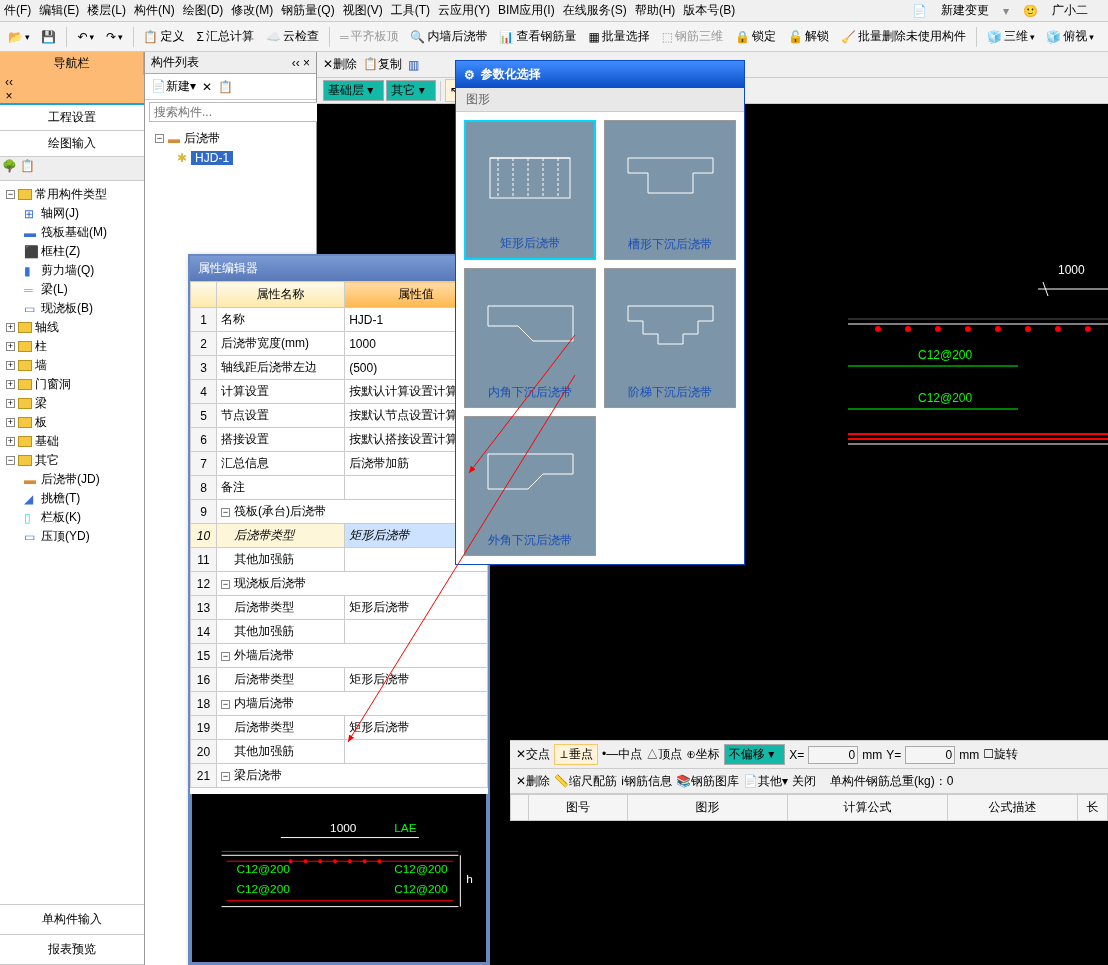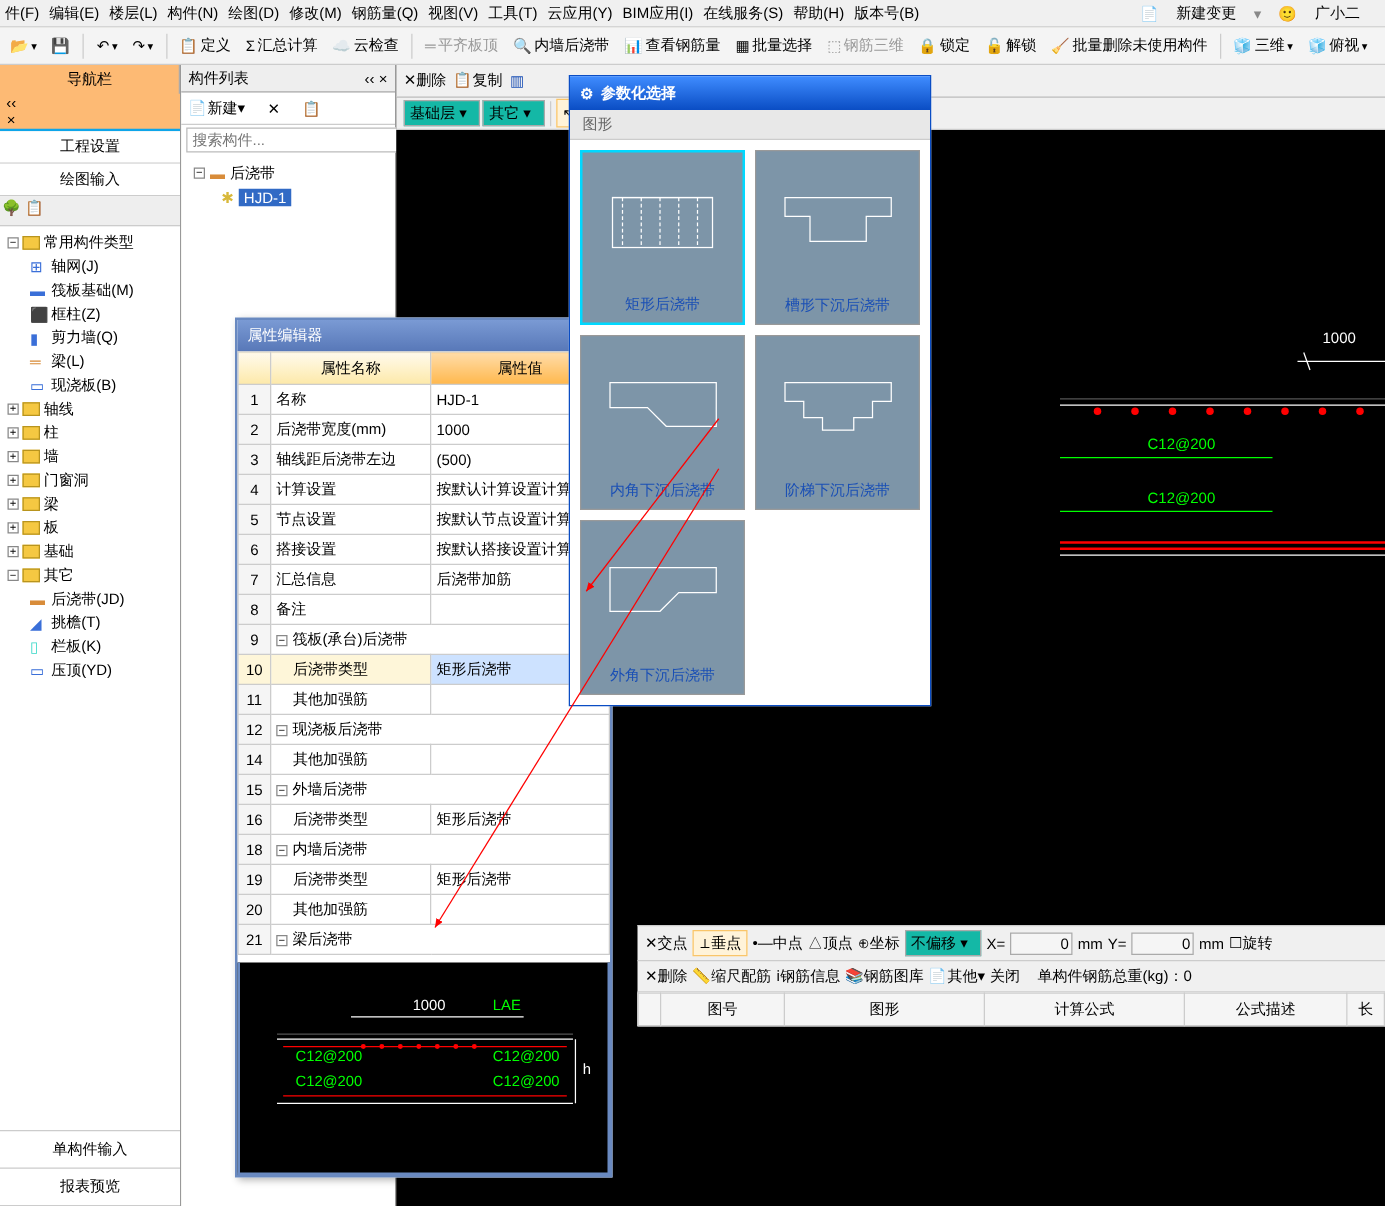--- a/index.html
+++ b/index.html
@@ -29,21 +29,21 @@
 .tree-item.l2 { padding-left: 22px; }
 .folder-icon { width: 14px; height: 11px; background: #f5c842; border: 1px solid #b8941e; display: inline-block; }
 .exp { width: 9px; height: 9px; border: 1px solid #888; text-align: center; line-height: 7px; font-size: 9px; display: inline-block; }
 .icon-sm { width: 14px; height: 14px; display: inline-block; }
 .nav-bottom { border-top: 1px solid #ccc; }
 .nav-bottom div { padding: 6px; text-align: center; border-bottom: 1px solid #ccc; }
 
 
 .comp-panel { width: 172px; background: #fff; border-right: 1px solid #999; display: flex; flex-direction: column; }
 .comp-header { display: flex; align-items: center; background: #eee; border-bottom: 1px solid #aaa; padding: 2px 6px; }
-.comp-toolbar { display: flex; align-items: center; gap: 18px; padding: 4px 6px; border-bottom: 1px solid #ccc; }
+.comp-toolbar { display: flex; align-items: center; gap: 6px; padding: 4px 6px; border-bottom: 1px solid #ccc; }
 .search-box { width: 100%; border: 1px solid #bbb; padding: 2px 4px; margin: 2px 4px; }
 .comp-tree { flex: 1; padding: 4px; }
 .comp-tree-item { display: flex; align-items: center; gap: 4px; padding: 2px 0; }
 .comp-tree-item.l1 { padding-left: 6px; }
 .comp-tree-item.l2 { padding-left: 28px; }
 
 
 .canvas-area { flex: 1; background: #000; position: relative; }
 .canvas-toolbar { background: #f0f0f0; height: 26px; display: flex; align-items: center; gap: 6px; padding: 0 6px; border-bottom: 1px solid #ccc; }
 .canvas-toolbar2 { background: #f0f0f0; height: 26px; display: flex; align-items: center; gap: 2px; padding: 0 6px; border-bottom: 1px solid #ccc; }
@@ -51,21 +51,21 @@
 
 
 .prop-dialog { position: absolute; left: 188px; top: 254px; width: 302px; background: #fff; border: 2px solid #6989c0; box-shadow: 2px 2px 6px rgba(0,0,0,0.3); z-index: 10; }
 .prop-title { background: linear-gradient(#7a9ad4,#5878b8); color: #fff; padding: 4px 8px; font-weight: normal; }
 .prop-table { width: 100%; border-collapse: collapse; }
 .prop-table th { background: linear-gradient(#fffaec,#fde9a9); padding: 4px; border: 1px solid #ccc; font-weight: normal; }
 .prop-table th.val { background: linear-gradient(#ffdca8,#ffb84d); }
 .prop-table td { border: 1px solid #ccc; padding: 3px 4px; }
 .prop-table td.num { background: #f5f5f5; text-align: center; width: 26px; }
 .prop-table td.name-blue { color: #000000; }
-.prop-table tr.sel td { background: #fef6d9; }
+.prop-table tr.sel td { background: #fef6d9; font-style: italic; }
 .prop-table tr.sel td.val-sel { background: #cde2ff; }
 .grp-exp { display:inline-block; width:9px; height:9px; border:1px solid #888; line-height:7px; text-align:center; font-size:9px; margin-right:4px; }
 .prop-preview { background: #000; height: 170px; border: 2px solid #6989c0; border-top: none; margin-top: 6px; position: relative; }
 
 
 .param-dialog { position: absolute; left: 455px; top: 60px; width: 290px; background: #fff; border: 1px solid #0a4dc4; z-index: 20; }
 .param-title { background: linear-gradient(#3f8cff,#0a4dc4); color: #fff; padding: 5px 8px; font-weight: bold; display: flex; align-items: center; gap: 6px; }
 .param-tab { background: #e8e8e8; padding: 3px 10px; border-bottom: 1px solid #ccc; color: #666; }
 .thumb-grid { display: grid; grid-template-columns: 1fr 1fr; gap: 8px; padding: 8px; background: #fff; }
 .thumb { background: #7d95a8; height: 140px; border: 1px solid #999; position: relative; display: flex; flex-direction: column; }
@@ -376,20 +376,25 @@
           <td class="val-sel">矩形后浇带 <span style="float:right">⋯</span></td>
         </tr>
         <tr>
           <td class="num">11</td>
           <td class="name-blue">&nbsp;&nbsp;&nbsp;&nbsp;其他加强筋</td>
           <td class=""></td>
         </tr>
         <tr>
           <td class="num">12</td>
           <td colspan="2"><span class="grp-exp">−</span>现浇板后浇带</td>
+        </tr>
+        <tr>
+          <td class="num">13</td>
+          <td class="name-blue">&nbsp;&nbsp;&nbsp;&nbsp;后浇带类型</td>
+          <td class="">矩形后浇带</td>
         </tr>
         <tr>
           <td class="num">14</td>
           <td class="name-blue">&nbsp;&nbsp;&nbsp;&nbsp;其他加强筋</td>
           <td class=""></td>
         </tr>
         <tr>
           <td class="num">15</td>
           <td colspan="2"><span class="grp-exp">−</span>外墙后浇带</td>
         </tr>

